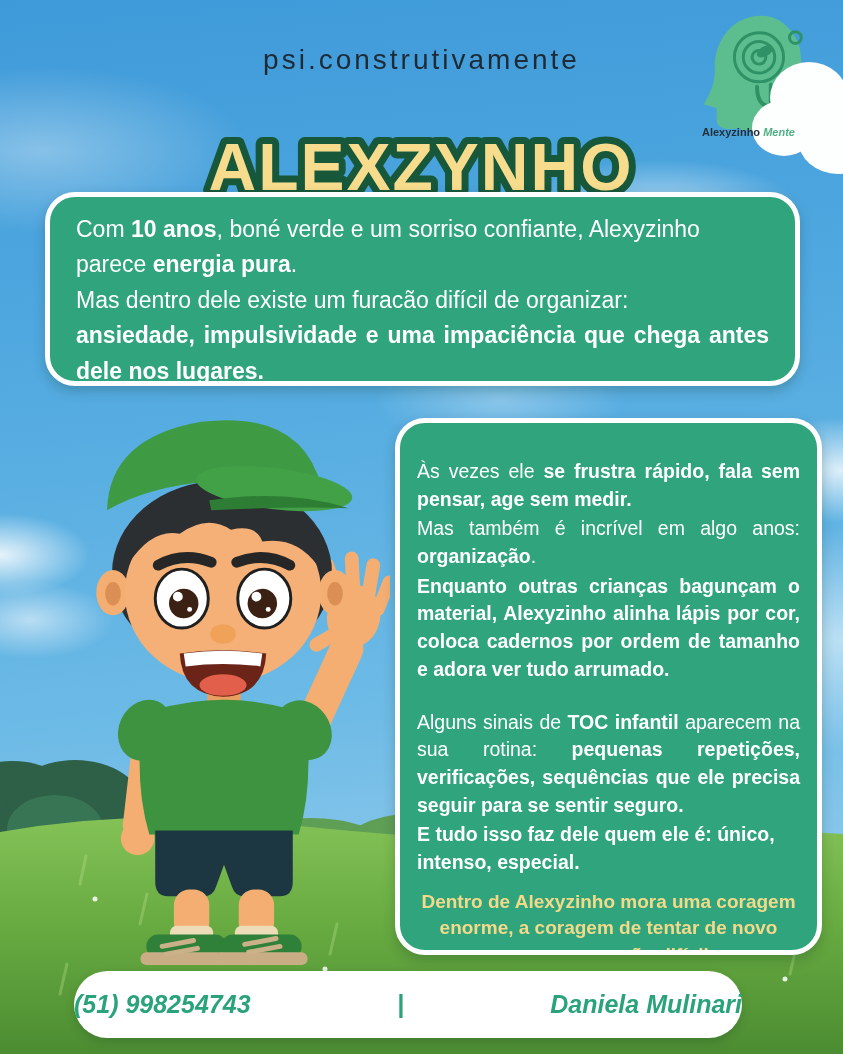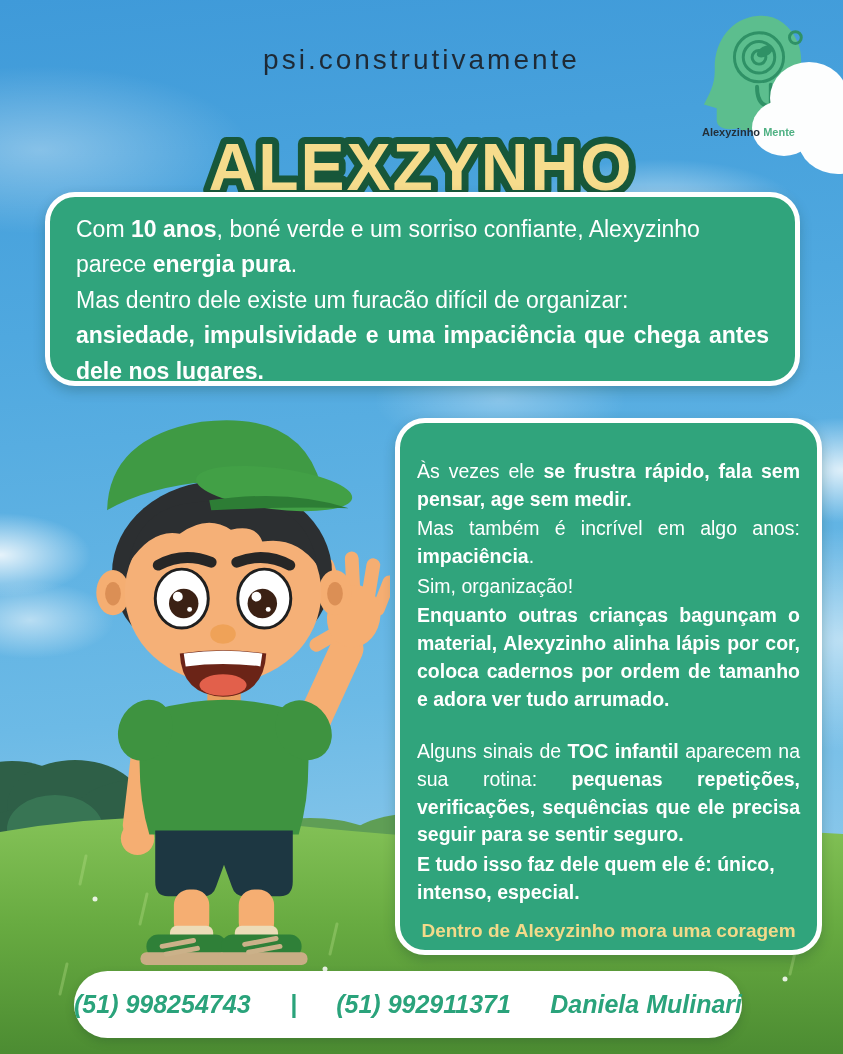--- a/index.html
+++ b/index.html
@@ -20,21 +20,21 @@
     color:#1e2a36;font-size:28px;letter-spacing:3px;font-weight:500;}
   
   .logo-wrap{position:absolute;left:694px;top:10px;width:146px;height:140px;}
   .logo-cloud{position:absolute;left:58px;top:42px;width:110px;height:110px;}
   .logo-cloud i{position:absolute;background:#fdfefe;border-radius:50%;display:block;}
   .logo-cloud i.c1{left:18px;top:10px;width:78px;height:72px;}
   .logo-cloud i.c2{left:0;top:48px;width:64px;height:56px;}
   .logo-cloud i.c3{left:46px;top:52px;width:80px;height:70px;}
   .brand-line{position:absolute;left:8px;top:116px;width:130px;font-size:11px;white-space:nowrap;}
   .brand-dark{color:#23303a;font-weight:700;}
-  .brand-light{color:#4fb183;font-weight:700;text-align:right;}
+  .brand-light{color:#4fb183;font-style:italic;font-weight:700;text-align:right;}
   
   .title-svg{position:absolute;left:0;top:118px;width:100%;height:100px;}
   
   .card{position:absolute;background:#30a47c;border:5px solid #ffffff;border-radius:30px;
     box-sizing:border-box;color:#ffffff;box-shadow:0 5px 12px rgba(20,60,45,.25);}
   .card1{left:45px;top:192px;width:755px;height:194px;padding:15px 26px;
     font-size:23px;line-height:1.54;overflow:hidden;}
   .card1 p{margin:0;}
   .card1 .strong-block{font-weight:800;text-align:justify;}
   .card2{left:395px;top:418px;width:427px;height:537px;padding:35px 17px;
@@ -224,28 +224,26 @@
 
     <ellipse cx="164" cy="230" rx="13" ry="10" fill="#efa258"></ellipse>
 
     <path d="M120,250 Q164,243 208,250 Q206,292 164,294 Q122,292 120,250 Z" fill="#6b2417"></path>
     <path d="M124,250 Q164,244 204,250 L202,263 Q164,258 126,263 Z" fill="#ffffff"></path>
     <ellipse cx="164" cy="282" rx="24" ry="11" fill="#e2604b"></ellipse>
   </svg>
 
   <div class="card card2">
     <p class="just"><span>Às vezes ele </span><b>se frustra rápido, fala sem pensar, age sem medir.</b></p>
-    <p class="just"><span>Mas também é incrível em algo anos: </span><b>impaciência</b><span>.</span></p>
-    <p>Sim, organização!</p>
+    <p class="just"><span>Mas também é incrível em algo anos: </span><b>organização</b><span>.</span></p>
     <p class="just b">Enquanto outras crianças bagunçam o material, Alexyzinho alinha lápis por cor, coloca cadernos por ordem de tamanho e adora ver tudo arrumado.</p>
     <p class="just gap-top"><span>Alguns sinais de </span><b>TOC infantil</b><span> aparecem na sua rotina: </span><b>pequenas repetições, verificações, sequências que ele precisa seguir para se sentir seguro.</b></p>
     <p class="b">E tudo isso faz dele quem ele é: único, intenso, especial.</p>
     <p class="highlight">Dentro de Alexyzinho mora uma coragem enorme, a coragem de tentar de novo sempre que uma emoção difícil aparece.</p>
   </div>
 
   <div class="footer-pill">
     <span>(51) 998254743</span>
     <span>|</span>
-    <span>(51) 992911371</span>
     <span>Daniela Mulinari</span>
   </div>
 
 </div>
 
 </body></html>

